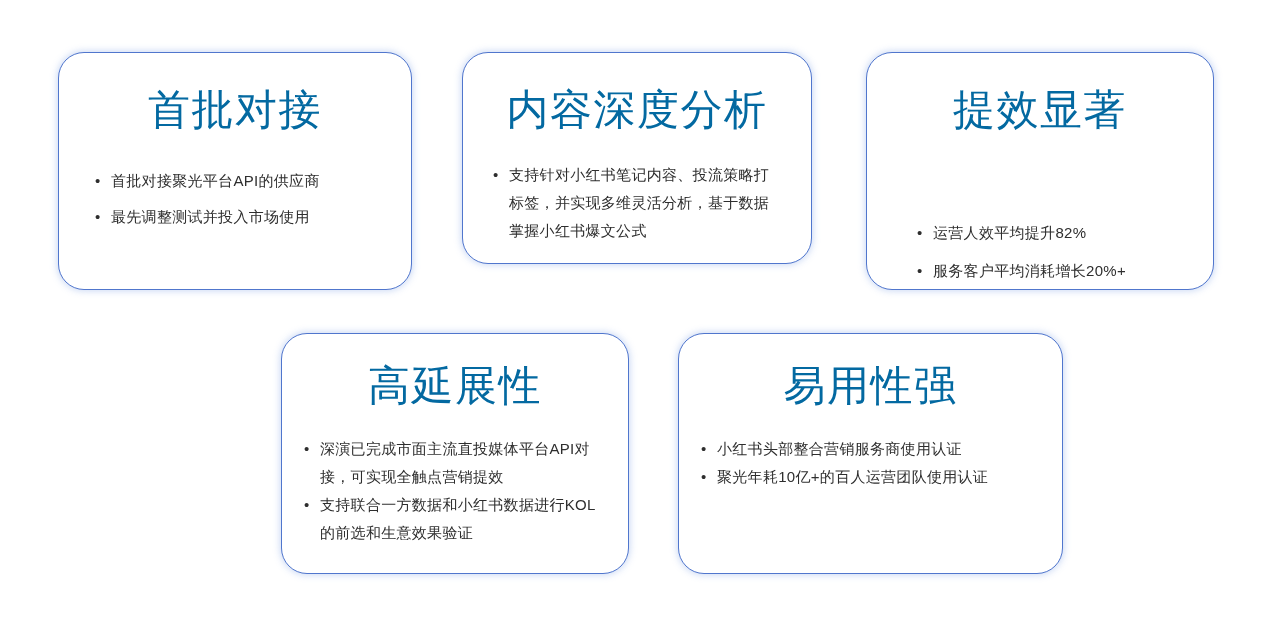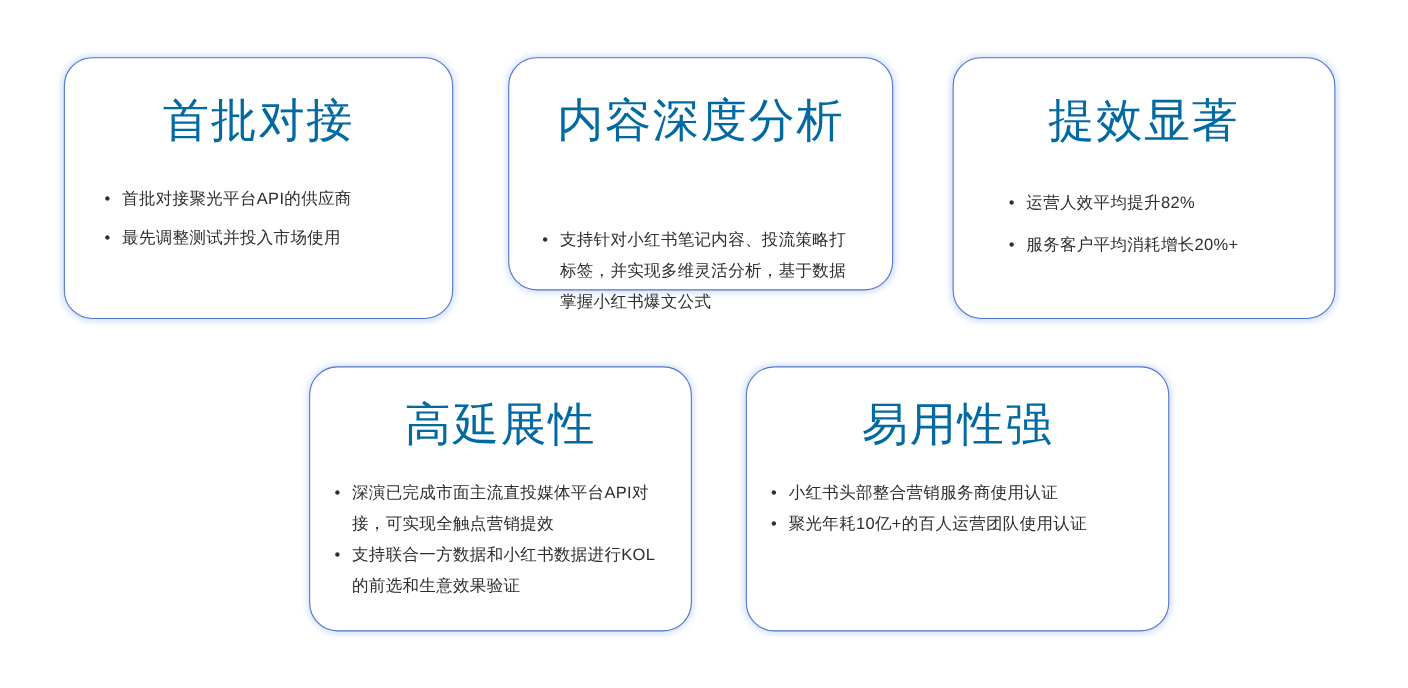--- a/index.html
+++ b/index.html
@@ -29,22 +29,22 @@
     border: 1.6px solid #5076cd;
     border-radius: 26px;
     box-shadow: 0 0 7px 1px rgba(130, 165, 228, 0.42);
     display: flex;
     flex-direction: column;
     align-items: center;
   }
 
   
   .card-1 { left: 58px;  top: 52px;  width: 354px; height: 238px; }
-  .card-2 { left: 462px; top: 52px;  width: 350px; height: 212px; gap: 44px; }
-  .card-3 { left: 866px; top: 52px;  width: 348px; height: 238px; }
+  .card-2 { left: 462px; top: 52px;  width: 350px; height: 212px; }
+  .card-3 { left: 866px; top: 52px;  width: 348px; height: 238px; gap: 48px; }
 
   
   .card-4 { left: 281px; top: 333px; width: 348px; height: 241px; }
   .card-5 { left: 678px; top: 333px; width: 385px; height: 241px; }
 
   .card-title {
     color: #0369a1;
     font-size: 42px;
     line-height: 1;
     font-weight: 400;

